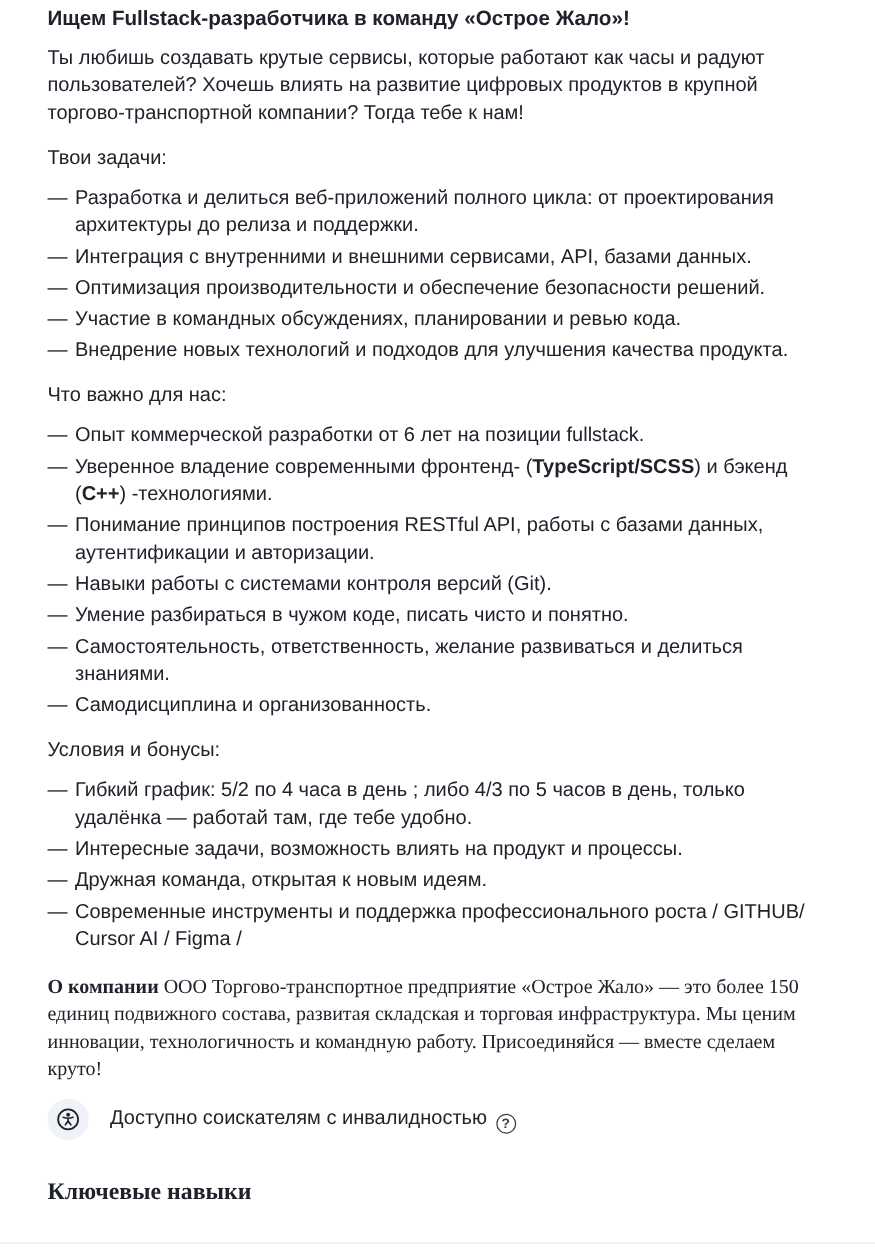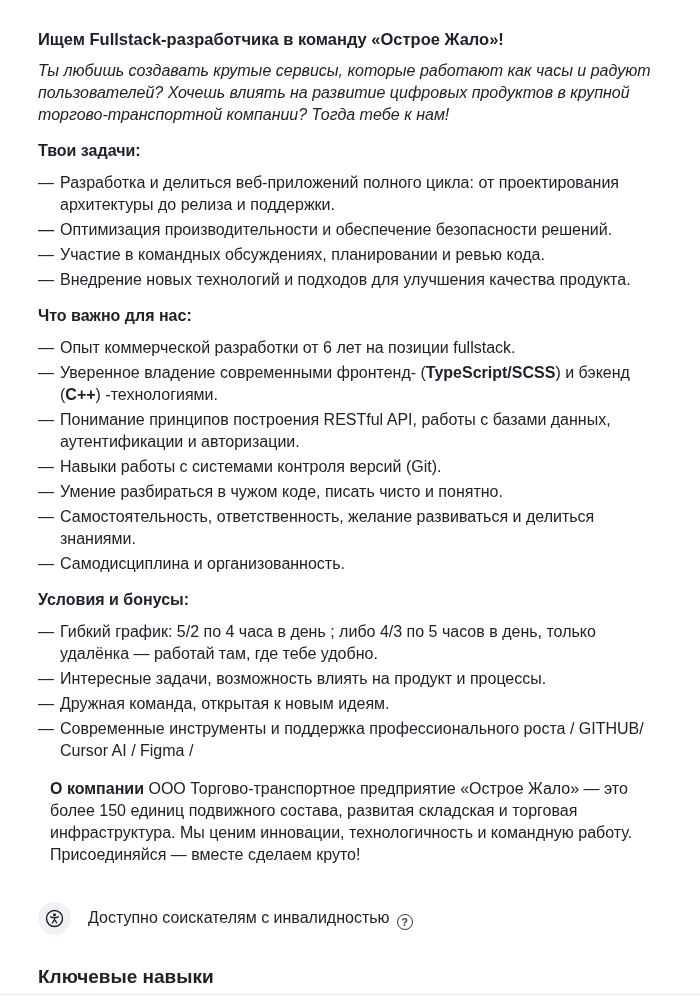--- a/index.html
+++ b/index.html
@@ -5,89 +5,89 @@
   * { box-sizing: border-box; }
   html, body { margin: 0; padding: 0; }
   body {
     width: 700px; height: 1001px;
     position: relative; overflow: hidden;
     background: #ffffff;
     color: #20222b;
     font-family: "Liberation Sans", sans-serif;
     font-size: 16px; line-height: 22px;
   }
-  .content { padding: 28px 38px 0 38px; }
+  .content { padding: 4px 38px 0 38px; }
 
   .vacancy-title {
     font-size: 16.5px; font-weight: 700;
     margin: 0 0 10px 0; line-height: 22px;
   }
-  .intro { margin: 0 0 4px 0; font-style: italic; }
+  .intro { margin: 0 0 4px 0; }
 
   h3.section-heading {
-    font-size: 16px; font-weight: 700;
+    font-size: 16px; font-weight: 400;
     margin: 14px 0 10px 0; line-height: 22px;
   }
 
   ul.bullet-list { list-style: none; margin: 0; padding: 0; }
   ul.bullet-list li {
     position: relative;
     padding-left: 22px;
     margin: 0 0 3px 0;
   }
   .dash { position: absolute; left: 0; top: 0; }
   .bold-seg { font-weight: 700; }
 
-  .about { margin: 16px 0 0 12px; }
+  .about { margin: 16px 0 0 0; font-family: Liberation Serif, serif; }
   .about-lead { font-weight: 700; }
 
   .access-row {
     display: flex; align-items: center; gap: 17px;
-    margin-top: 36px;
+    margin-top: 12px;
   }
   .access-circle {
     width: 33px; height: 33px; border-radius: 50%;
     background: #eff3f8; flex: 0 0 auto;
     display: flex; align-items: center; justify-content: center;
   }
   .access-label { font-size: 16px; }
   .help-icon {
     display: inline-flex; align-items: center; justify-content: center;
     width: 16px; height: 16px;
     border: 1.5px solid #3a3c44; border-radius: 50%;
     font-size: 11px; font-weight: 700; color: #3a3c44;
     margin-left: 7px; vertical-align: -3px;
     cursor: pointer;
   }
 
   .skills { margin-top: 30px; }
   .skills-heading {
     font-size: 19px; font-weight: 700;
-    margin: 0 0 13px 0; line-height: 24px;
+    margin: 0 0 13px 0; line-height: 24px; font-family: Liberation Serif, serif;
   }
 
   .divider {
     position: absolute; left: 0; right: 0; top: 994px;
     border-top: 1px solid #e8eaef;
   }
 </style>
 </head>
 <body>
 
 <div class="content">
 
   <h1 class="vacancy-title">Ищем Fullstack-разработчика в команду «Острое Жало»!</h1>
 
   <p class="intro">Ты любишь создавать крутые сервисы, которые работают как часы и радуют пользователей? Хочешь влиять на развитие цифровых продуктов в крупной торгово-транспортной компании? Тогда тебе к нам!</p>
 
   <section>
     <h3 class="section-heading">Твои задачи:</h3>
     <ul class="bullet-list">
       <li><span class="dash">—</span><span>Разработка и делиться веб-приложений полного цикла: от проектирования архитектуры до релиза и поддержки.</span></li>
-      <li><span class="dash">—</span></li>
+      <li><span class="dash">—</span><span>Интеграция с внутренними и внешними сервисами, API, базами данных.</span></li>
       <li><span class="dash">—</span><span>Оптимизация производительности и обеспечение безопасности решений.</span></li>
       <li><span class="dash">—</span><span>Участие в командных обсуждениях, планировании и ревью кода.</span></li>
       <li><span class="dash">—</span><span>Внедрение новых технологий и подходов для улучшения качества продукта.</span></li>
     </ul>
   </section>
 
   <section>
     <h3 class="section-heading">Что важно для нас:</h3>
     <ul class="bullet-list">
       <li><span class="dash">—</span><span>Опыт коммерческой разработки от 6 лет на позиции fullstack.</span></li>

